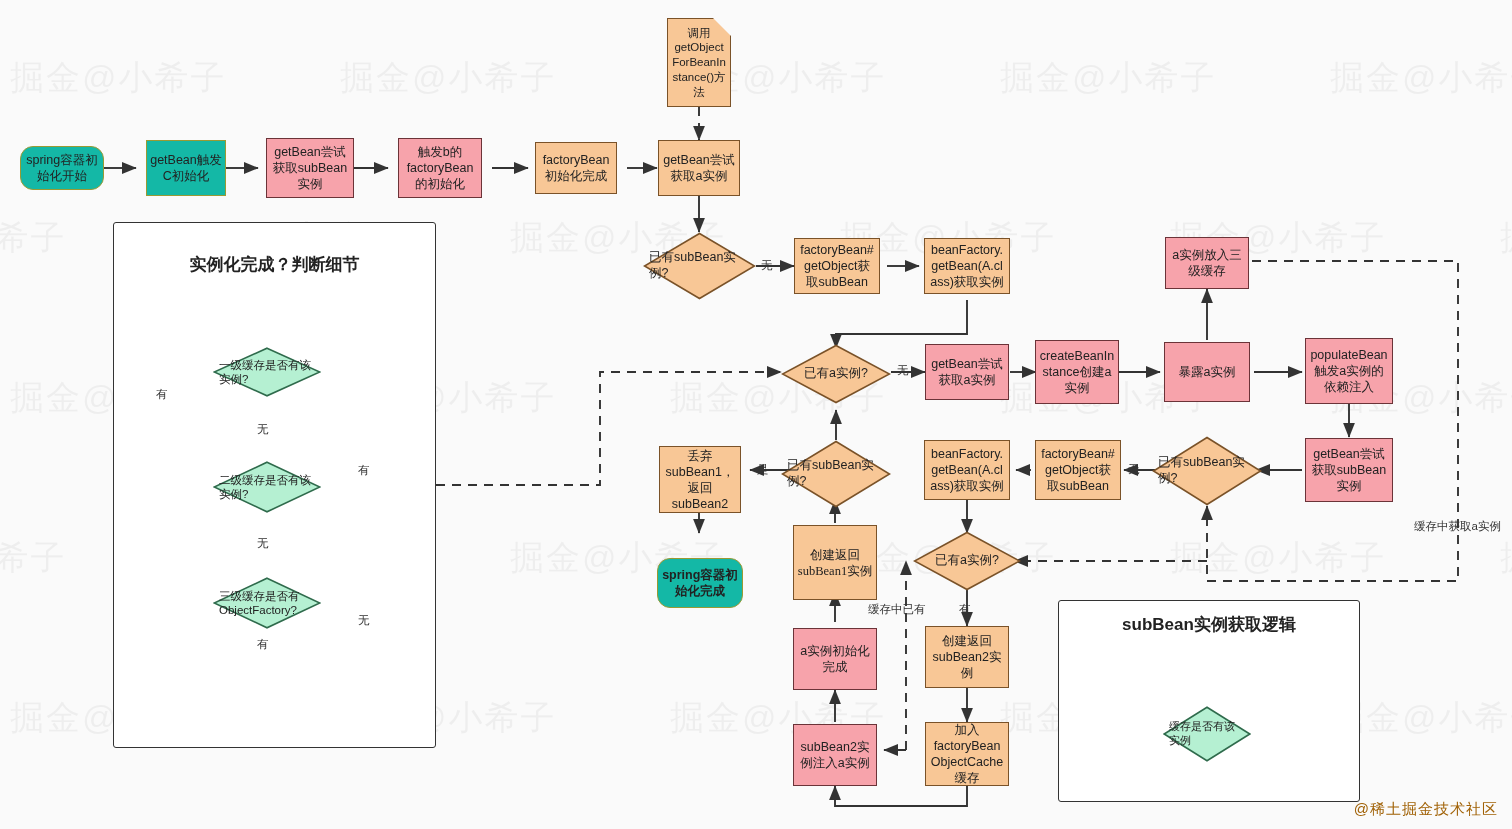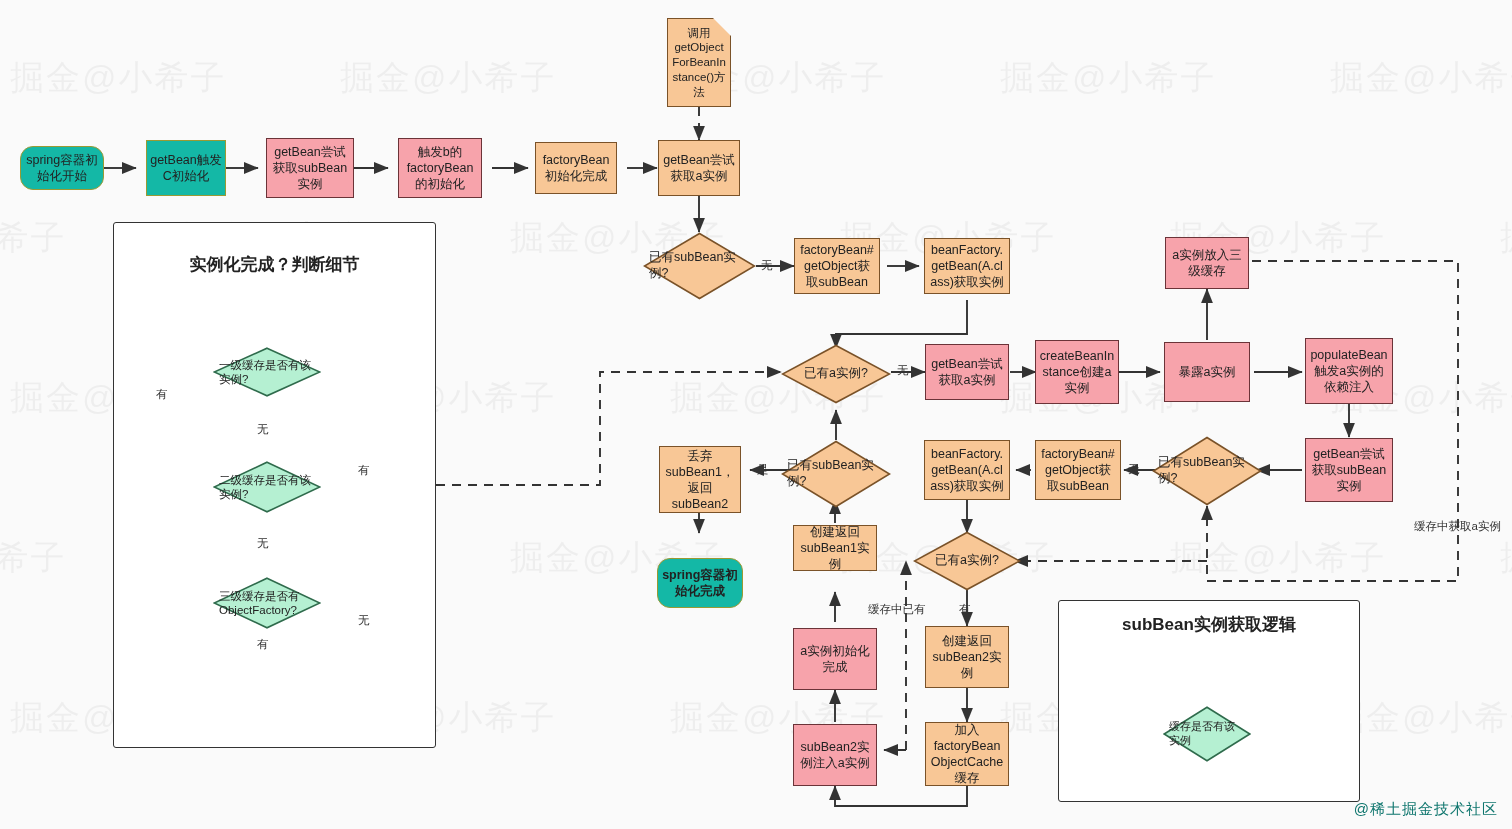--- a/index.html
+++ b/index.html
@@ -21,21 +21,21 @@
   .fill-pink{background:#f7a3ab;border-color:#6b3338;}
   .fill-orange{background:#f8c796;border-color:#7a5228;}
   .fill-green{background:#b5f0d2;border-color:#2f6b4c;}
   .fill-white{background:#ffffff;border-color:#333;}
   .dia-wrap{position:absolute;z-index:3;}
   .dia-label{position:absolute;inset:0;display:flex;align-items:center;justify-content:center;
              text-align:left;font-size:12.5px;line-height:1.25;color:#222;padding:0 6px;box-sizing:border-box;}
   .cluster{position:absolute;box-sizing:border-box;border:1.6px solid #333;background:#ffffff;border-radius:3px;z-index:2;}
   .cluster-title{position:absolute;width:100%;text-align:center;font-size:17px;color:#222;font-weight:600;z-index:4;}
   .edge-label{position:absolute;font-size:11.5px;color:#333;background:rgba(250,250,250,.0);z-index:4;white-space:nowrap;}
-  .credit{position:absolute;right:14px;bottom:10px;font-size:15px;color:#0f766e;z-index:5;letter-spacing:1px;}
+  .credit{position:absolute;right:14px;bottom:10px;font-size:15px;color:#a16207;z-index:5;letter-spacing:1px;}
 </style>
 </head>
 <body>
 
 <div id="stage">
 
   <div id="wm">
       <div class="wm-t" style="left: 10px; top: 55px;">掘金@小希子</div>
       <div class="wm-t" style="left: 340px; top: 55px;">掘金@小希子</div>
       <div class="wm-t" style="left: 670px; top: 55px;">掘金@小希子</div>
@@ -199,21 +199,21 @@
     </div>
 
     <div class="node rect fill-pink" style="left:793px;top:628px;width:84px;height:62px;">a实例初始化完成</div>
 
     <div class="node rect fill-pink" style="left:793px;top:724px;width:84px;height:62px;">subBean2实例注入a实例</div>
 
     <div class="node rect fill-orange" style="left:925px;top:626px;width:84px;height:62px;">创建返回subBean2实例</div>
 
     <div class="node rect fill-orange" style="left:925px;top:722px;width:84px;height:64px;">加入factoryBeanObjectCache缓存</div>
 
-    <div class="node rect fill-orange" style="left:793px;top:525px;width:84px;height:46px;">创建返回subBean1实例</div>
+    <div class="node rect fill-orange" style="left:793px;top:525px;width:84px;height:75px;font-family:Liberation Serif, serif;">创建返回subBean1实例</div>
 
     <div class="dia-wrap" style="left:781px;top:440px;width:110px;height:68px;">
       <svg width="110" height="68">
           <polygon points="55,1.5 108.5,34 55,66.5 1.5,34" fill="#f8c796" stroke="#7a5228" stroke-width="1.6"></polygon>
         </svg>
       <div class="dia-label">已有subBean实例?</div>
     </div>
 
     <div class="node rect fill-orange" style="left:659px;top:446px;width:82px;height:67px;">丢弃subBean1，返回subBean2</div>
 

